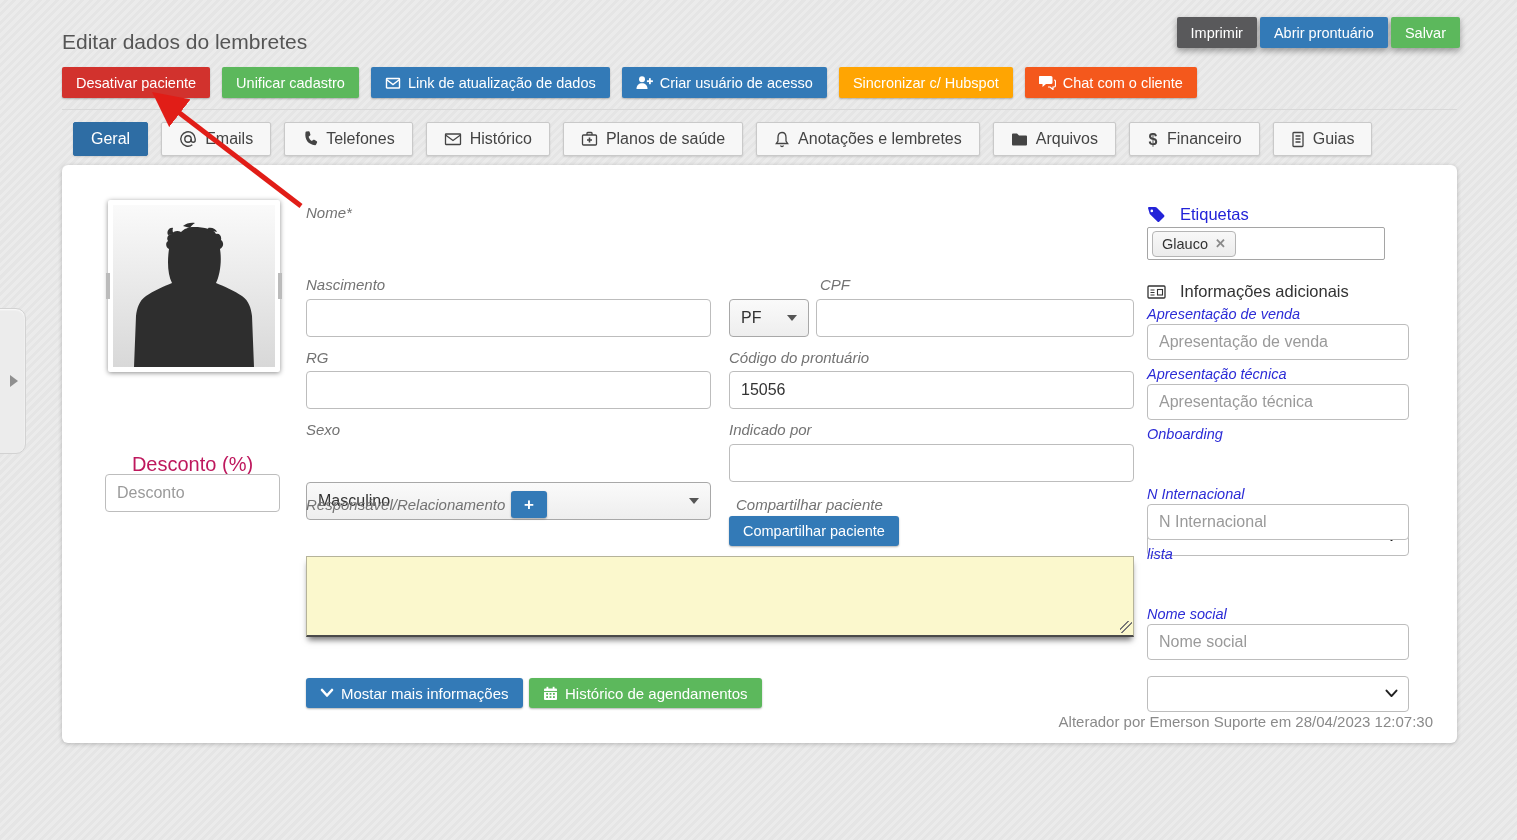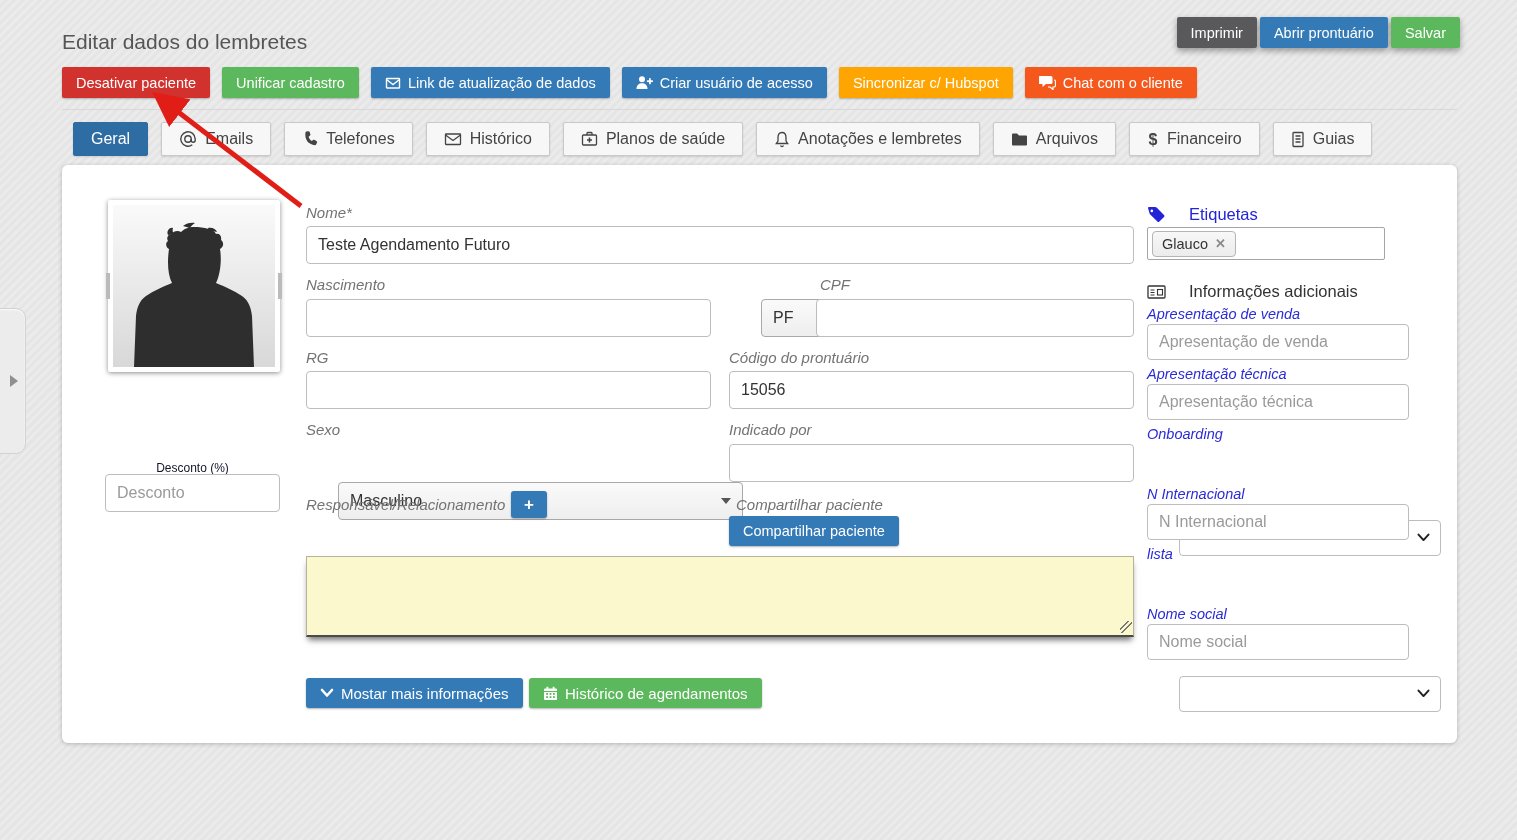--- a/index.html
+++ b/index.html
@@ -68,34 +68,34 @@
     height:38px; border:1px solid #bdbdbd; border-radius:4px;
     padding:0 11px; font-size:16px; color:#333; width:100%;
     font-family:"Liberation Sans", sans-serif; background:#fff; outline:none;
   }
   .inp::placeholder { color:#9a9a9a; }
   .inp-center { text-align:center; }
   .sel {
     height:38px; border:1px solid #a8a8a8; border-radius:4px;
     background:linear-gradient(#fafafa,#eeeeee);
     display:flex; align-items:center; padding:0 11px; font-size:16px; color:#333;
-    cursor:pointer; position:relative;margin-left:32px;
+    cursor:pointer; position:relative;
   }
   .sel .caret {
     position:absolute; right:11px; top:50%; margin-top:-3px;
     width:0; height:0; border-left:5px solid transparent; border-right:5px solid transparent;
     border-top:6px solid #555;
   }
   .sel-native {
     background:#fff; border-color:#bdbdbd; height:36px;
   }
   .sel-native .chev { position:absolute; right:10px; top:50%; transform:translateY(-55%); }
   .lbl { font-size:15px; font-style:italic; color:#737373; white-space:nowrap; }
   .lbl-blue { font-size:14.5px; font-style:italic; color:#2b2bd6; white-space:nowrap; }
-  .lbl-plain { font-size:12px; color:#0f172a;margin-top:8px; }
+  .lbl-plain { font-size:20px; color:#be185d; }
   
   .photo-frame {
     position:absolute; left:46px; top:35px; width:172px; height:172px;
     background:#fff; padding:5px; box-shadow:0 1px 5px rgba(0,0,0,.45); border-radius:2px;
   }
   .photo-inner { width:100%; height:100%; background:linear-gradient(#fafafa,#d8d8d8); position:relative; overflow:hidden; }
   .photo-inner svg { position:absolute; left:0; top:0; }
   .photo-grip { position:absolute; width:4px; height:26px; background:#bbb; top:50%; margin-top:-13px; }
   
   .tagbox {
@@ -115,21 +115,21 @@
     box-shadow:0 5px 6px -2px rgba(0,0,0,.55);
     resize:none; outline:none; font-family:"Liberation Sans", sans-serif; font-size:15px;
     padding:8px 10px; color:#333;
   }
   .notes-grip {
     position:absolute; left:1058px; top:456px; width:12px; height:12px; pointer-events:none;
     background:
       linear-gradient(135deg, transparent 0 5px, #777 5px 6.5px, transparent 6.5px 9px, #777 9px 10.5px, transparent 10.5px);
   }
   
-  .section-head { display:flex; align-items:center; gap:23px; font-size:16.5px; }
+  .section-head { display:flex; align-items:center; gap:14px; font-size:16.5px; }
   .head-blue { color:#2323d8; }
   .head-dark { color:#333; }
   
   .audit {
     position:absolute; right:24px; top:548px; font-size:15px; color:#8a8a8a;
   }
   
   .drawer-handle {
     position:absolute; left:-32px; top:308px; width:58px; height:146px;
     background:#ececec; border:1px solid #d2d2d2; border-radius:10px;
@@ -266,23 +266,20 @@
       <div class="photo-grip" style="left:-2px;"></div>
       <div class="photo-grip" style="right:-2px;"></div>
     </div>
 
     <div class="abs lbl-plain" style="left:43px; top:288px; width:175px; text-align:center;">Desconto (%)</div>
     <div class="abs" style="left:43px; top:309px; width:175px;">
       <input class="inp" type="text" placeholder="Desconto" style="">
     </div>
 
     <div class="abs lbl" style="left:244px; top:39px;">Nome*</div>
-    <div class="abs" style="left:244px; top:61px; width:828px;">
-      <input class="inp" type="text" value="Teste Agendamento Futuro" style="">
-    </div>
 
     <div class="abs lbl" style="left:244px; top:111px;">Nascimento</div>
     <div class="abs" style="left:244px; top:134px; width:405px;">
       <input class="inp" type="text" style="">
     </div>
     <div class="abs lbl" style="left:758px; top:111px;">CPF</div>
     <div class="abs sel" style="left:667px; top:134px; width:80px;">
       <span>PF</span>
       <span class="caret"></span>
     </div>
@@ -334,20 +331,21 @@
             <rect x="6.6" y="7" width="1.8" height="1.8"></rect>
             <rect x="10" y="7" width="1.8" height="1.8"></rect>
             <rect x="3.2" y="10.2" width="1.8" height="1.8"></rect>
             <rect x="6.6" y="10.2" width="1.8" height="1.8"></rect>
             <rect x="10" y="10.2" width="1.8" height="1.8"></rect>
           </g>
         </svg>
       <span>Histórico de agendamentos</span>
     </button>
 
+    <div class="audit">Alterador por Emerson Suporte em 28/04/2023 12:07:30</div>
 
     <div class="abs section-head head-blue" style="left:1085px; top:40px;">
       <svg width="19" height="17" viewBox="0 0 19 17" fill="#2323d8">
           <path d="M1 2 a1 1 0 0 1 1 -1 h6.2 a2 2 0 0 1 1.4 0.6 l7.4 7.4 a1.4 1.4 0 0 1 0 2 l-4.6 4.6 a1.4 1.4 0 0 1 -2 0 L3 8.2 a2 2 0 0 1 -0.6 -1.4 Z M4.8 3.6 a1.3 1.3 0 1 0 0 2.6 a1.3 1.3 0 0 0 0 -2.6 Z" fill-rule="evenodd"></path>
         </svg>
       <span>Etiquetas</span>
     </div>
     <div class="abs tagbox" style="left:1085px; top:62px; width:238px;">
       <span class="tag-chip">
         <span>Glauco</span>

